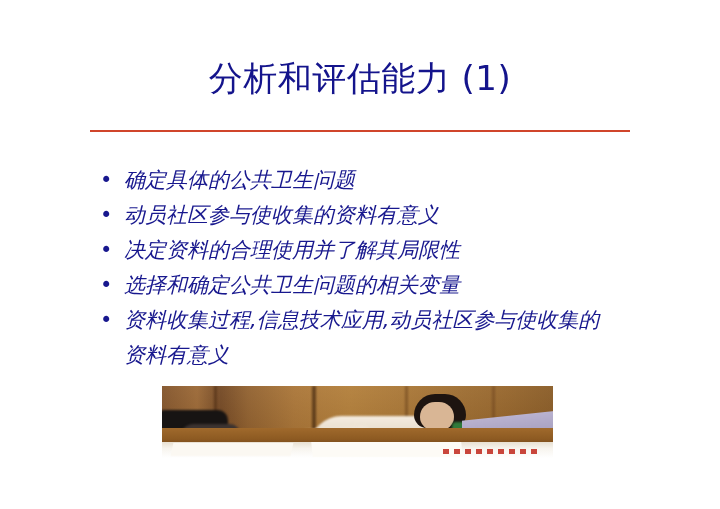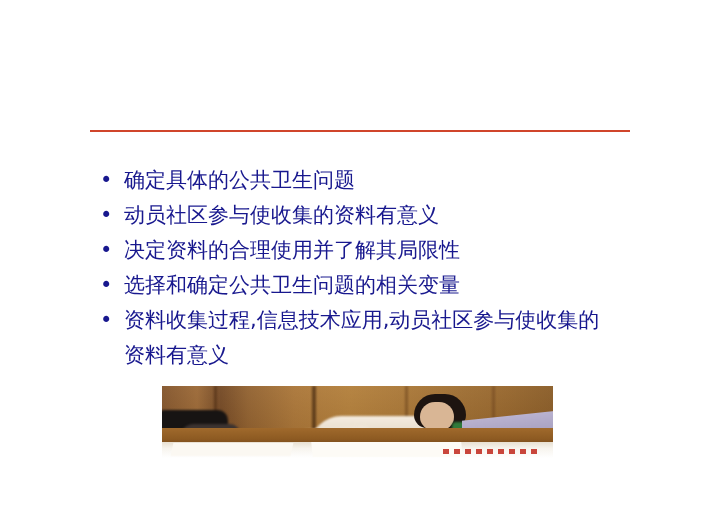--- a/index.html
+++ b/index.html
@@ -70,20 +70,21 @@
     left: 4px;
     top: 0;
     width: 18px;
     font-size: 21px;
     line-height: 35px;
     color: #18188e;
     text-align: left;
   }
   .bullet-text {
     display: block;
+    font-style: italic;
   }
   .bullet-item.wrap .bullet-text {
     max-width: 495px;
   }
 
   
   .photo-frame {
     position: absolute;
     left: 162px;
     top: 386px;
@@ -284,20 +285,21 @@
     border-radius: 4px;
     transform: rotate(-4deg);
     filter: blur(0.7px);
   }
 </style>
 </head>
 <body>
 
 <div class="slide">
 
+  <div class="slide-title">分析和评估能力 (1)</div>
 
   <div class="title-rule"></div>
 
   <ul class="bullet-list">
 
     <li class="bullet-item">
       <span class="bullet-dot">•</span>
       <span class="bullet-text">确定具体的公共卫生问题</span>
     </li>
 

